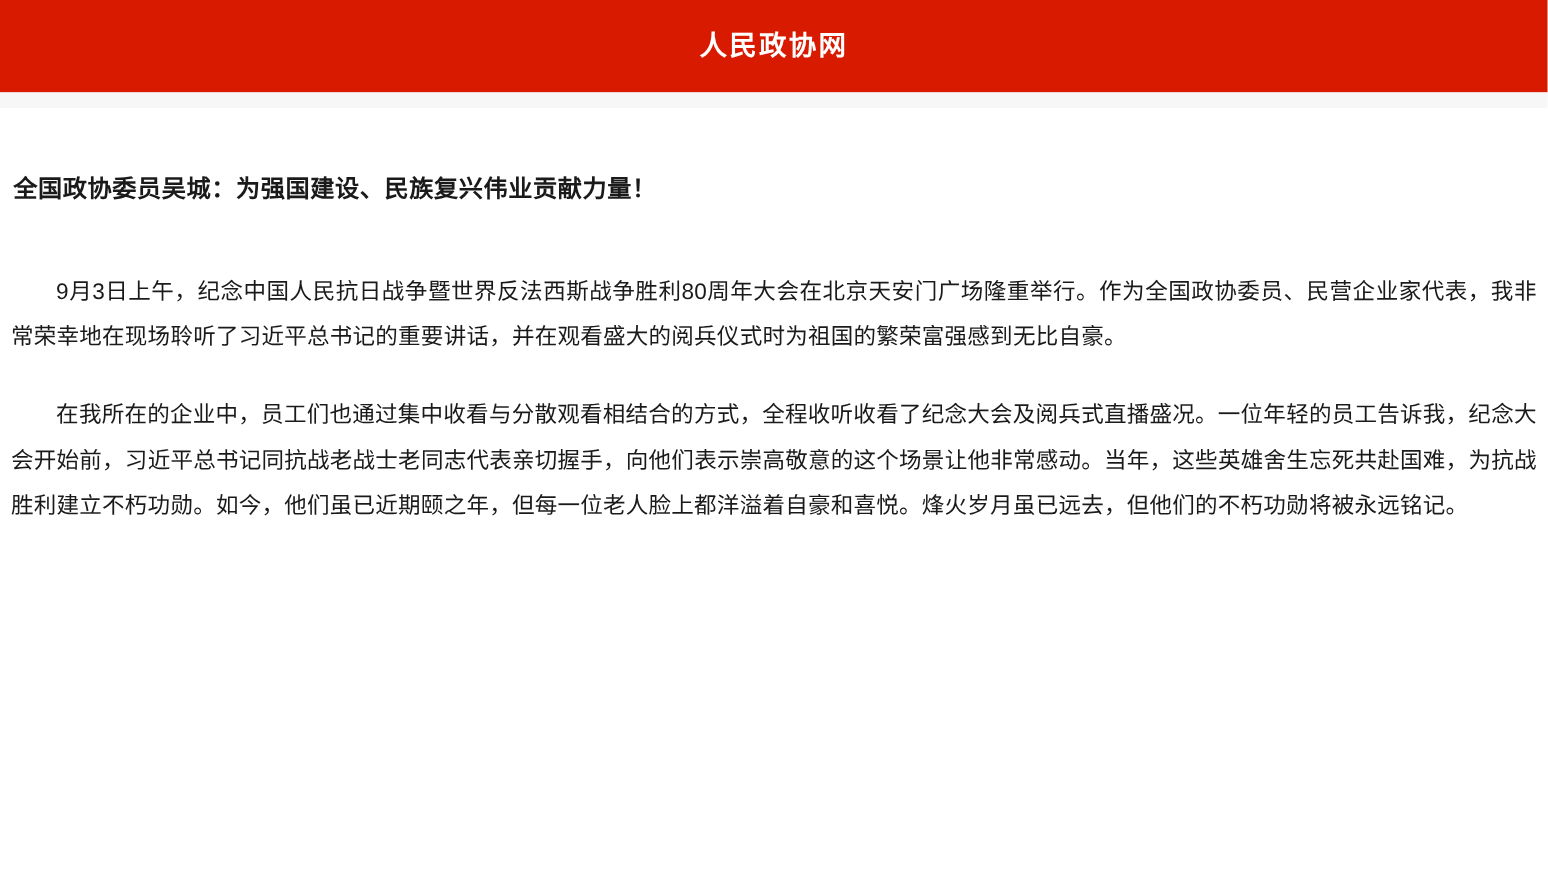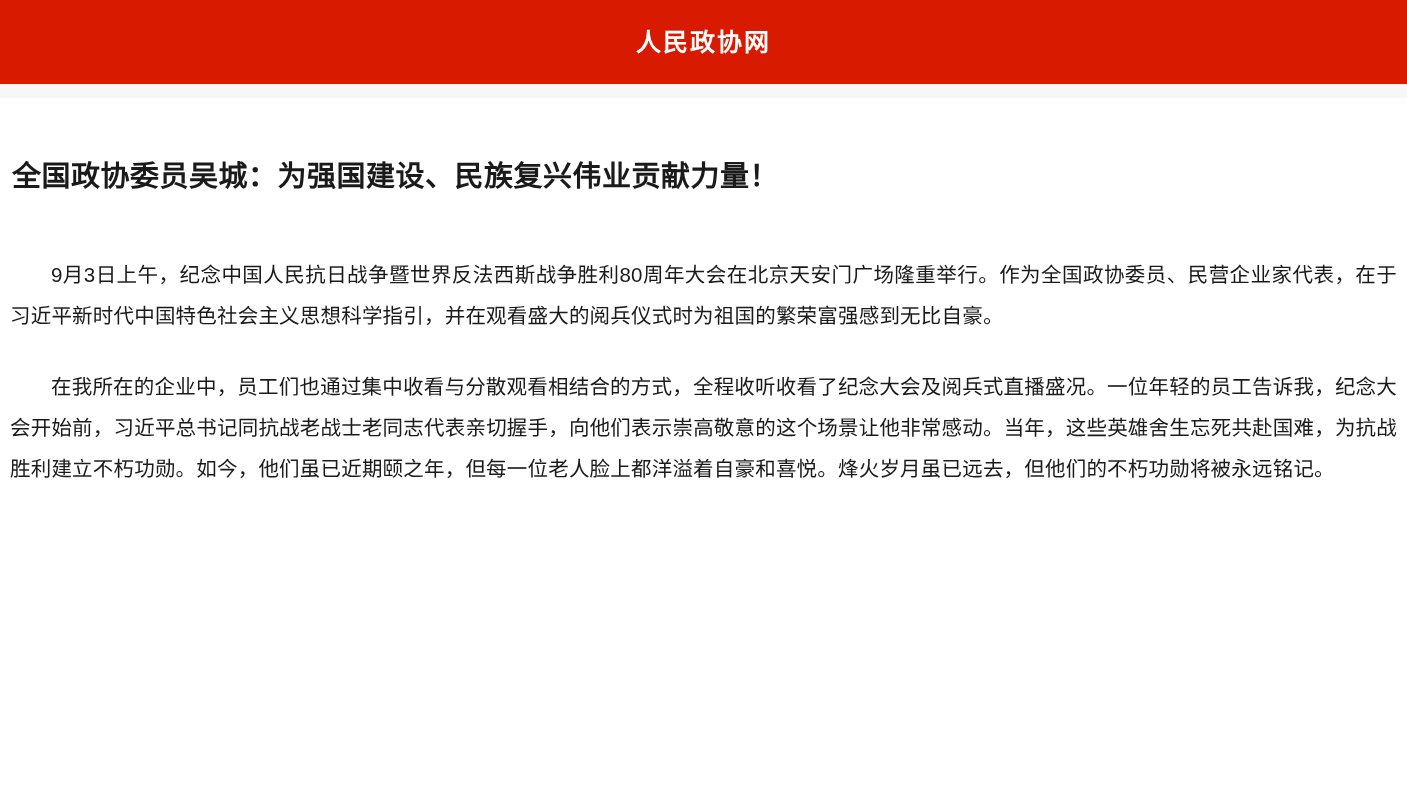--- a/index.html
+++ b/index.html
@@ -45,21 +45,21 @@
     background: #f7f7f7;
   }
   
   .article {
     box-sizing: border-box;
     padding: 0 10px;
   }
   .article-title {
     margin: 0;
     padding: 60px 0 0 2px;
-    font-size: 29px;
+    font-size: 22px;
     font-weight: bold;
     color: #1a1a1a;
     line-height: 1.3;
     letter-spacing: 0.5px;
   }
   .article-body {
     padding-top: 58px;
   }
   .article-body p {
     margin: 0 0 30px 0;
@@ -82,18 +82,18 @@
   <header class="site-header">
     <div class="site-title">人民政协网</div>
   </header>
 
   <div class="header-gap"></div>
 
   <main class="article">
     <h1 class="article-title">全国政协委员吴城：为强国建设、民族复兴伟业贡献力量！</h1>
 
     <div class="article-body">
-      <p>9月3日上午，纪念中国人民抗日战争暨世界反法西斯战争胜利80周年大会在北京天安门广场隆重举行。作为全国政协委员、民营企业家代表，在于习近平新时代中国特色社会主义思想科学指引，并在观看盛大的阅兵仪式时为祖国的繁荣富强感到无比自豪。</p>
+      <p>9月3日上午，纪念中国人民抗日战争暨世界反法西斯战争胜利80周年大会在北京天安门广场隆重举行。作为全国政协委员、民营企业家代表，我非常荣幸地在现场聆听了习近平总书记的重要讲话，并在观看盛大的阅兵仪式时为祖国的繁荣富强感到无比自豪。</p>
       <p>在我所在的企业中，员工们也通过集中收看与分散观看相结合的方式，全程收听收看了纪念大会及阅兵式直播盛况。一位年轻的员工告诉我，纪念大会开始前，习近平总书记同抗战老战士老同志代表亲切握手，向他们表示崇高敬意的这个场景让他非常感动。当年，这些英雄舍生忘死共赴国难，为抗战胜利建立不朽功勋。如今，他们虽已近期颐之年，但每一位老人脸上都洋溢着自豪和喜悦。烽火岁月虽已远去，但他们的不朽功勋将被永远铭记。</p>
     </div>
   </main>
 
 </div>
 
 </body></html>

